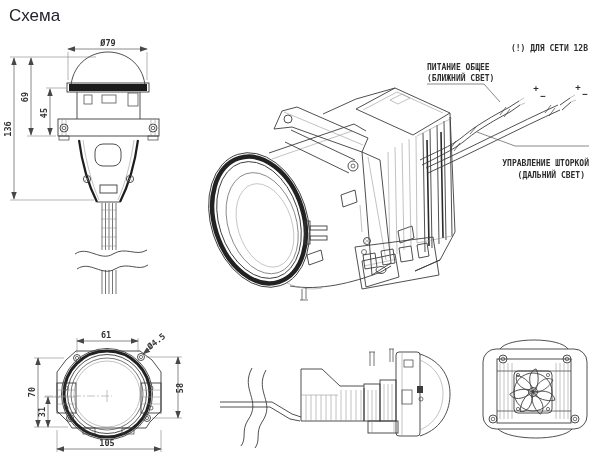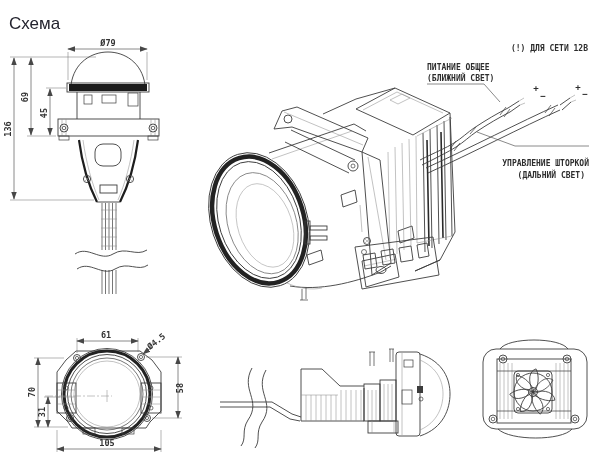--- a/index.html
+++ b/index.html
@@ -1,18 +1,18 @@
 <!DOCTYPE html>
 <html><head>
 <meta charset="utf-8">
 <style>
   html,body{margin:0;padding:0;background:#ffffff;}
   .canvas{position:relative;width:600px;height:467px;background:#ffffff;overflow:hidden;
           font-family:"Liberation Sans",sans-serif;}
-  .page-title{position:absolute;left:9px;top:14px;font-size:17px;color:#23232e;
+  .page-title{position:absolute;left:9px;top:6px;font-size:17px;color:#23232e;
               font-family:"Liberation Sans",sans-serif;}
   svg{position:absolute;left:0;top:0;}
   .ln{stroke:#3c3c3c;fill:none;stroke-width:.9;}
   .lnt{stroke:#3c3c3c;fill:none;stroke-width:.7;}
   .thin{stroke:#8f8f8f;fill:none;stroke-width:.55;}
   .dk{stroke:#1d1d1d;fill:none;}
   .dim{stroke:#4a4a4a;fill:none;stroke-width:.65;}
   .ext{stroke:#6a6a6a;fill:none;stroke-width:.5;}
   .cad{font:bold 8px "DejaVu Sans Mono",monospace;fill:#2d2d2d;}
   .num{font:bold 8.5px "DejaVu Sans Mono",monospace;fill:#333333;}

